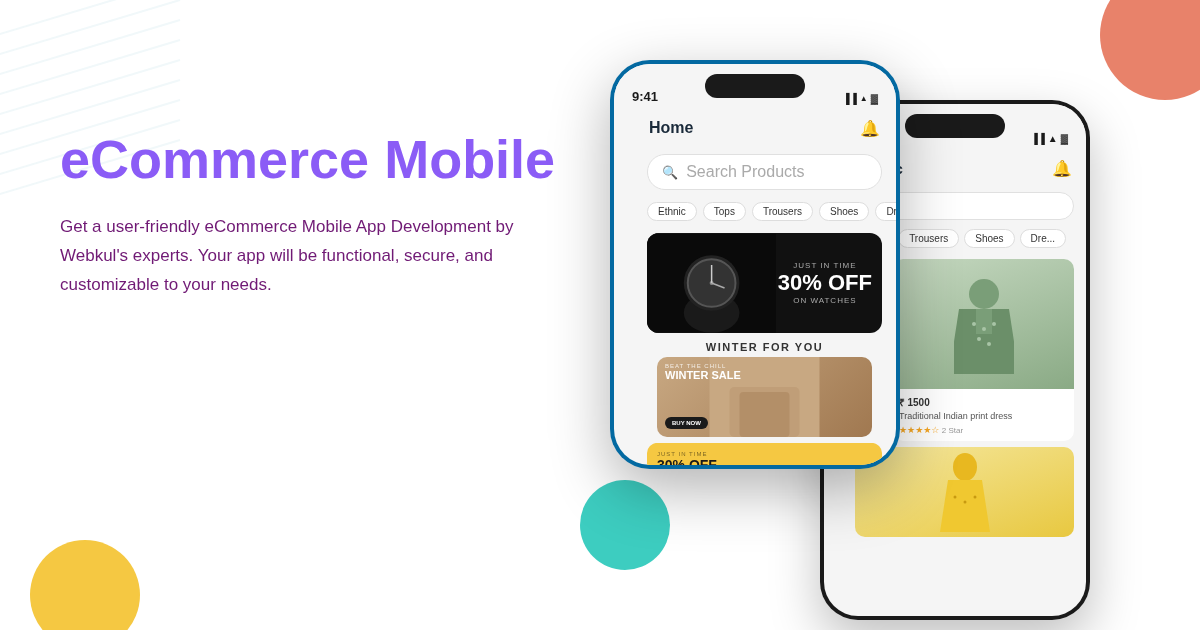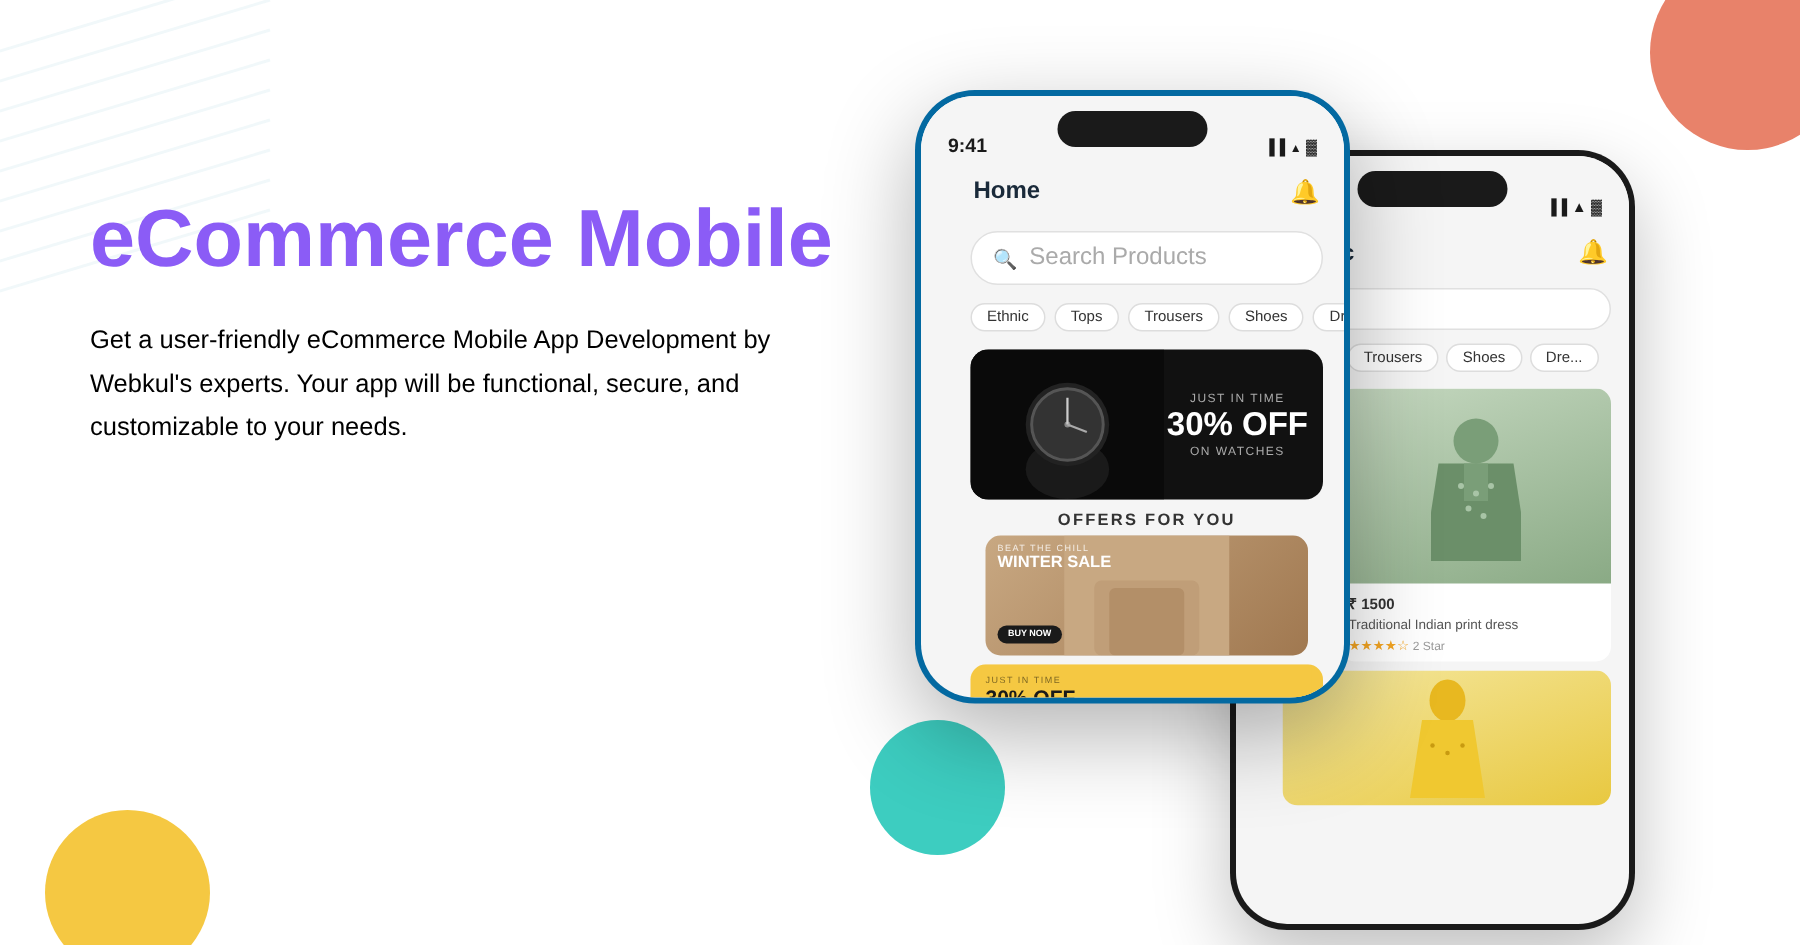--- a/index.html
+++ b/index.html
@@ -55,21 +55,21 @@
     }
     .main-title {
       font-size: 54px;
       font-weight: 900;
       color: #8b5cf6;
       line-height: 1.1;
       margin-bottom: 24px;
     }
     .sub-text {
       font-size: 17px;
-      color: #000000;
+      color: #701a75;
       line-height: 1.7;
       max-width: 480px;
     }
 
     
     .phones-container {
       position: absolute;
       right: 0;
       top: 0;
       width: 620px;
@@ -505,21 +505,21 @@
             </div>
           </div>
 
           <div class="banner-text">
             <div class="just-in">JUST IN TIME</div>
             <div class="pct">30% OFF</div>
             <div class="on">ON WATCHES</div>
           </div>
         </div>
 
-        <div class="offers-title">OFFERS FOR YOU</div>
+        <div class="offers-title">WINTER FOR YOU</div>
 
         <div class="offers-grid">
 
           <div class="offer-card offer-winter">
             <svg width="100%" height="100%" viewBox="0 0 110 80" xmlns="http://www.w3.org/2000/svg" style="position:absolute;top:0;left:0;">
               <rect width="110" height="80" fill="#c8a882"></rect>
 
               <rect x="20" y="30" width="70" height="50" rx="5" fill="#b8946e" opacity="0.5"></rect>
               <rect x="30" y="35" width="50" height="45" rx="4" fill="#a07850" opacity="0.4"></rect>
             </svg>

